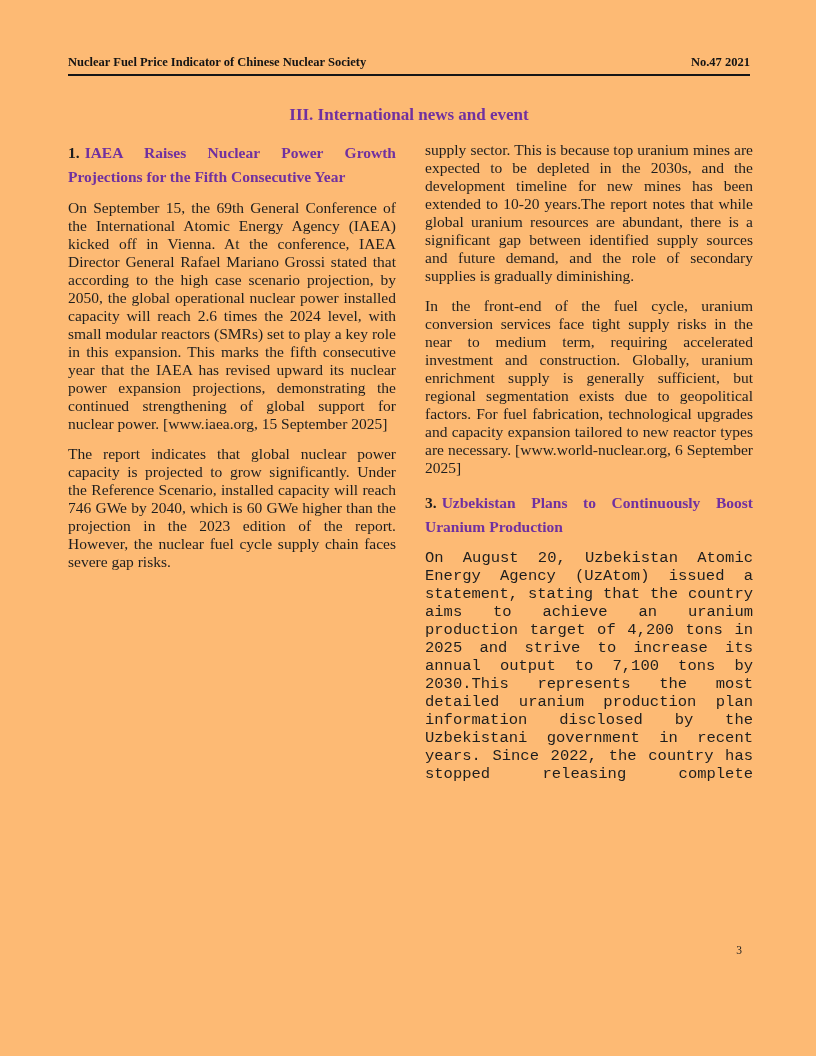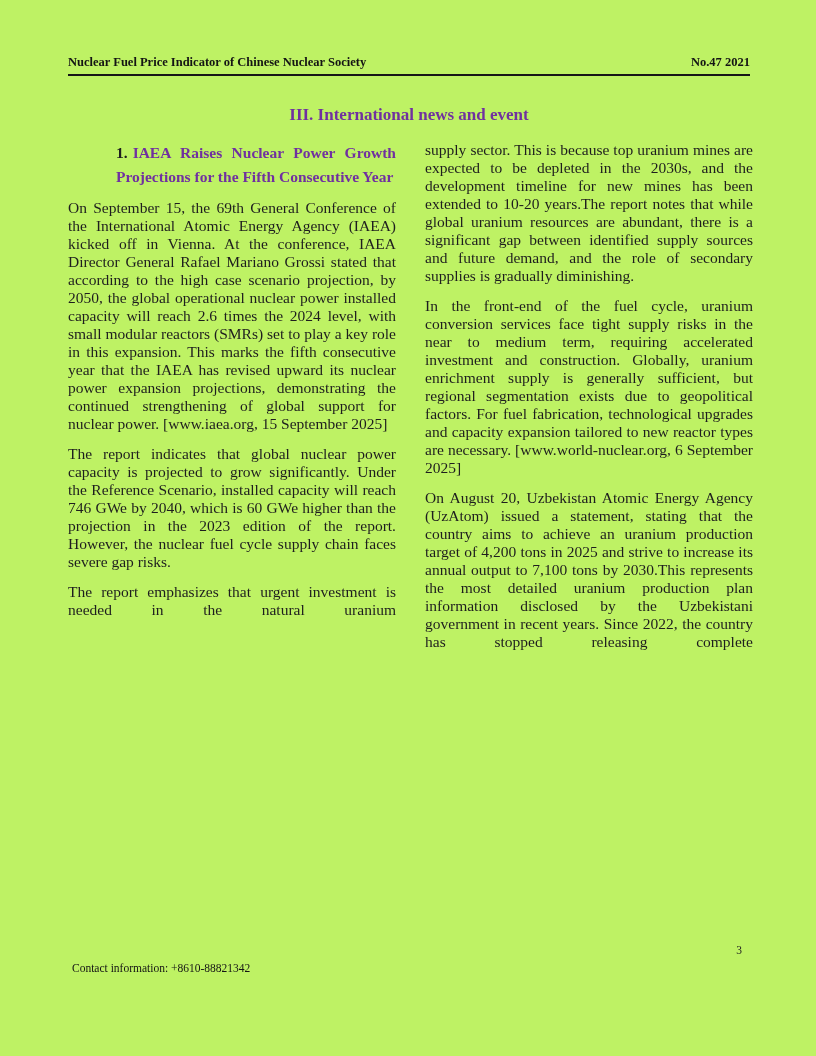--- a/index.html
+++ b/index.html
@@ -2,21 +2,21 @@
 <html><head>
 <meta charset="utf-8">
 <style>
   * { box-sizing: border-box; }
   html, body { margin: 0; padding: 0; background: #e9e9e9; }
   .page {
     position: relative;
     width: 816px;
     height: 1056px;
     margin: 0 auto;
-    background: #bef264;
+    background: #fdba74;
     font-family: "Liberation Serif", serif;
     color: #1e1e1e;
     overflow: hidden;
   }
   .hdr {
     position: absolute;
     top: 55px; left: 68px; right: 66px;
     display: flex;
     justify-content: space-between;
     align-items: baseline;
@@ -47,31 +47,31 @@
   .col { width: 328px; }
   .art-heading {
     margin: 14px 0 11px 0;
     font-size: 15.5px;
     font-weight: bold;
     line-height: 23.5px;
     color: #7030a0;
     text-align: justify;
     text-align-last: left;
   }
-  .col > .art-heading:first-child { margin-top: 0; margin-left: 48px; }
+  .col > .art-heading:first-child { margin-top: 0; }
   .art-num { color: #1e1e1e; margin-right: 5px; }
   .body-para {
     margin: 0 0 12px 0;
     font-size: 15.5px;
     line-height: 18px;
     text-align: justify;
     text-align-last: left;
     color: #1e1e1e;
   }
-  .body-para.cont { text-align-last: justify; margin-bottom: 0; }
+  .body-para.cont { text-align-last: justify; margin-bottom: 0; font-family: Liberation Mono, monospace; }
   .page-number {
     position: absolute;
     top: 944px; right: 74px;
     font-size: 11.5px;
     color: #1e1e1e;
   }
   .ftr {
     position: absolute;
     top: 959px; left: 72px; right: 66px;
     font-size: 11.5px;
@@ -91,30 +91,29 @@
   <div class="hdr-rule"></div>
 
   <h1 class="doc-title">III. International news and event</h1>
 
   <div class="columns">
 
     <div class="col">
       <h2 class="art-heading"><span class="art-num">1.</span><span>IAEA Raises Nuclear Power Growth Projections for the Fifth Consecutive Year</span></h2>
       <p class="body-para">On September 15, the 69th General Conference of the International Atomic Energy Agency (IAEA) kicked off in Vienna. At the conference, IAEA Director General Rafael Mariano Grossi stated that according to the high case scenario projection, by 2050, the global operational nuclear power installed capacity will reach 2.6 times the 2024 level, with small modular reactors (SMRs) set to play a key role in this expansion. This marks the fifth consecutive year that the IAEA has revised upward its nuclear power expansion projections, demonstrating the continued strengthening of global support for nuclear power. [www.iaea.org, 15 September 2025]</p>
       <p class="body-para">The report indicates that global nuclear power capacity is projected to grow significantly. Under the Reference Scenario, installed capacity will reach 746 GWe by 2040, which is 60 GWe higher than the projection in the 2023 edition of the report. However, the nuclear fuel cycle supply chain faces severe gap risks.</p>
-      <p class="body-para cont">The report emphasizes that urgent investment is needed in the natural uranium</p>
     </div>
 
     <div class="col">
       <p class="body-para">supply sector. This is because top uranium mines are expected to be depleted in the 2030s, and the development timeline for new mines has been extended to 10-20 years.The report notes that while global uranium resources are abundant, there is a significant gap between identified supply sources and future demand, and the role of secondary supplies is gradually diminishing.</p>
       <p class="body-para">In the front-end of the fuel cycle, uranium conversion services face tight supply risks in the near to medium term, requiring accelerated investment and construction. Globally, uranium enrichment supply is generally sufficient, but regional segmentation exists due to geopolitical factors. For fuel fabrication, technological upgrades and capacity expansion tailored to new reactor types are necessary. [www.world-nuclear.org, 6 September 2025]</p>
+      <h2 class="art-heading"><span class="art-num">3.</span><span>Uzbekistan Plans to Continuously Boost Uranium Production</span></h2>
       <p class="body-para cont">On August 20, Uzbekistan Atomic Energy Agency (UzAtom) issued a statement, stating that the country aims to achieve an uranium production target of 4,200 tons in 2025 and strive to increase its annual output to 7,100 tons by 2030.This represents the most detailed uranium production plan information disclosed by the Uzbekistani government in recent years. Since 2022, the country has stopped releasing complete</p>
     </div>
 
   </div>
 
   <div class="page-number">3</div>
 
   <div class="ftr">
-    <div>Contact information: +8610-88821342</div>
   </div>
 
 </div>
 
 </body></html>

